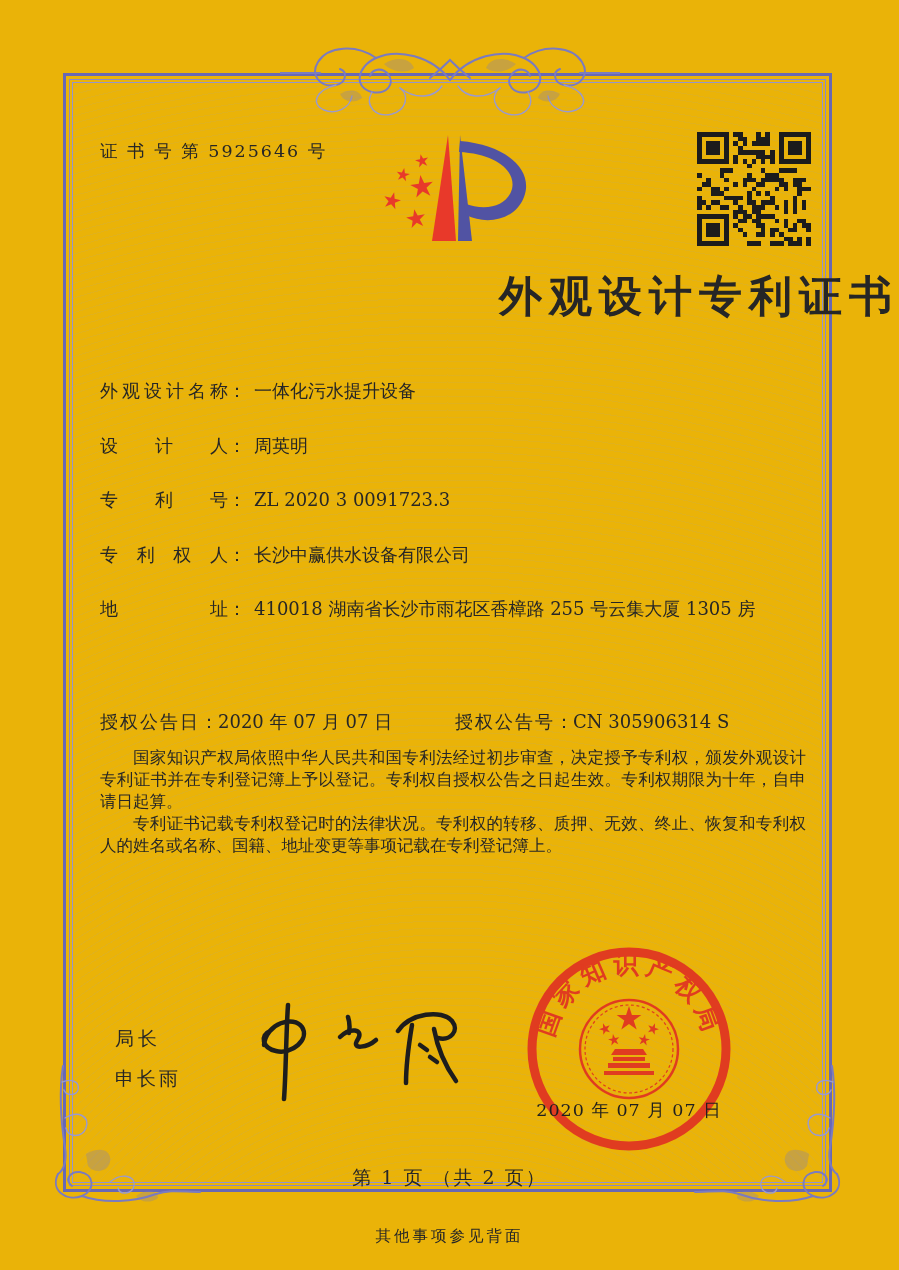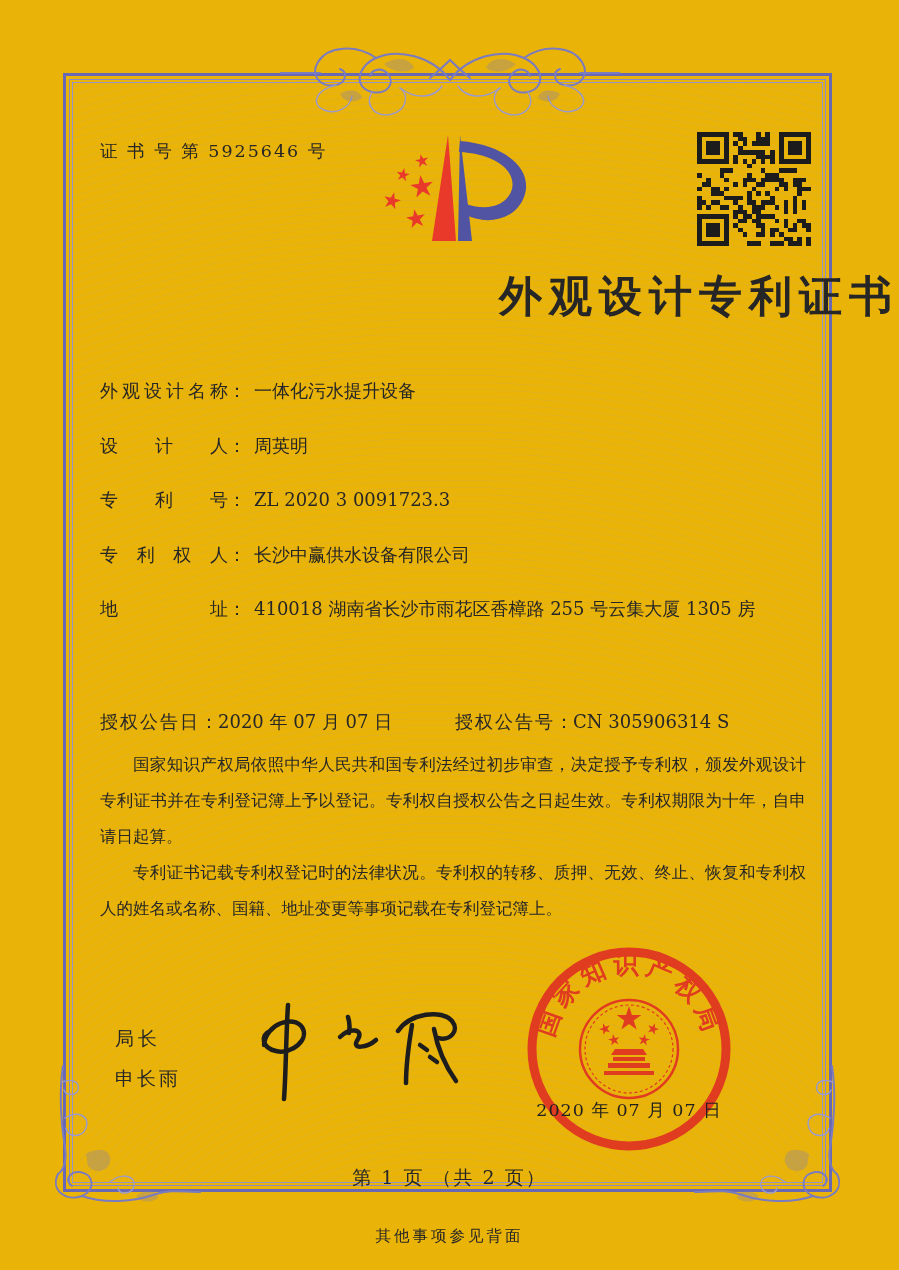--- a/index.html
+++ b/index.html
@@ -24,21 +24,21 @@
   .title{left:0;right:0;top:268px;text-align:right;font-size:43px;
     font-weight:600;letter-spacing:7px;}
   .fields{left:100px;top:379px;width:720px;font-size:18px;}
   .field-row{height:54.6px;white-space:nowrap;}
   .flabel{display:inline-block;width:128px;text-align:justify;text-align-last:justify;
     text-justify:inter-character;letter-spacing:0;}
   .fcolon{display:inline-block;margin-right:8px;}
   .grant1{left:100px;top:710px;font-size:18px;}
   .grant2{left:455px;top:710px;font-size:18px;}
   .glabel{letter-spacing:2px;margin-top:41px;}
-  .paras{left:100px;top:747px;width:706px;font-size:16.5px;line-height:36px;
+  .paras{left:100px;top:747px;width:706px;font-size:16.5px;line-height:22px;
     text-align:justify;}
   .paras p{margin:0;text-indent:2em;}
   .sig-title{left:115px;top:1026px;font-size:19px;letter-spacing:4px;}
   .sig-name{left:115px;top:1066px;font-size:19px;letter-spacing:3px;}
   .sig-svg{left:236px;top:993px;}
   .seal-svg{left:523px;top:943px;opacity:0.93;}
   .seal-date{left:523px;top:1098px;width:212px;text-align:center;
     font-size:17.5px;letter-spacing:1px;color:#1f1f1f;z-index:5;}
   .footer-page{left:0;right:0;top:1165px;text-align:center;font-size:19px;letter-spacing:2px;}
   .back-note{left:0;right:0;top:1226px;text-align:center;font-size:15.5px;letter-spacing:3px;}

